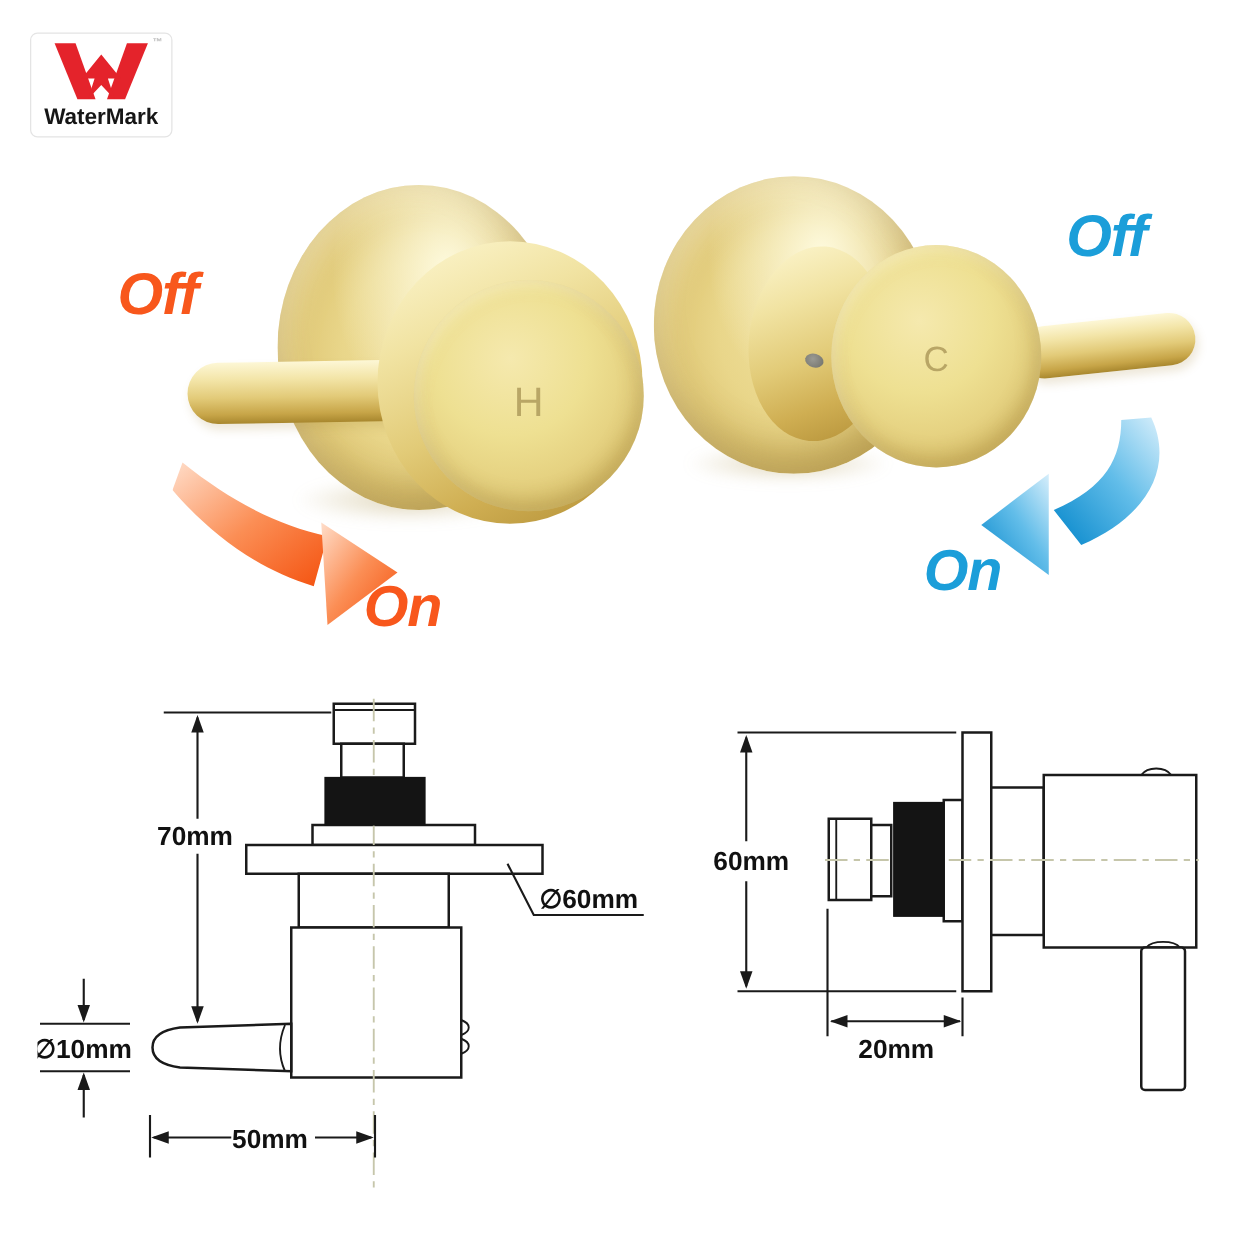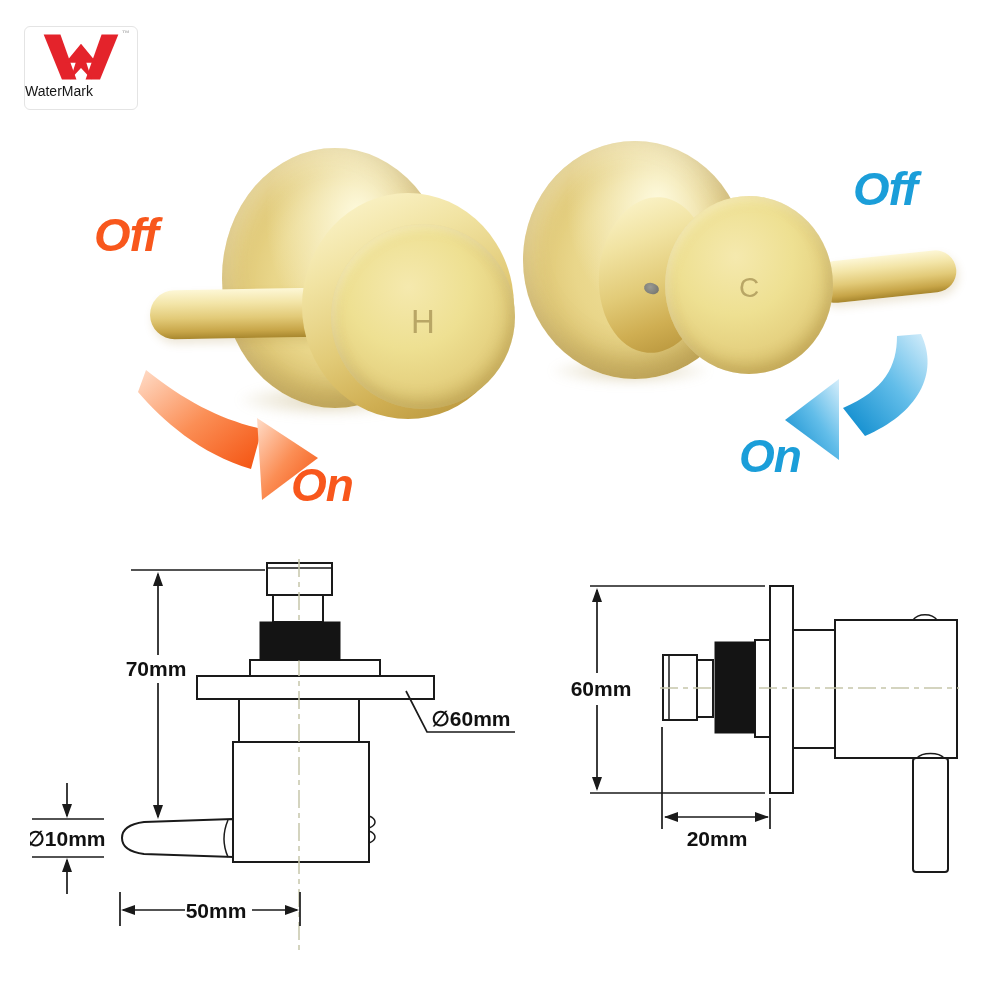--- a/index.html
+++ b/index.html
@@ -5,22 +5,22 @@
   html,body { margin:0; padding:0; background:#fff; }
   .canvas {
     position:relative; width:1000px; height:1000px; background:#ffffff;
     overflow:hidden; font-family:"Liberation Sans", sans-serif;
   }
   
   .wm-box { position:absolute; left:24px; top:26px; width:112px; height:82px;
     background:#fff; border:1px solid #e4e4e4; border-radius:6px; }
   .wm-w { position:absolute; left:17px; top:6px; width:78px; height:48px; }
   .wm-tm { position:absolute; right:7px; top:2px; font-size:8px; color:#b8b8b8; font-weight:700; }
-  .wm-name { position:absolute; left:0; right:0; top:56px; 
-    font-size:14px; font-weight:400; color:#161616; letter-spacing:0; }
+  .wm-name { position:absolute; left:0; right:0; top:56px; text-align:center;
+    font-size:18px; font-weight:700; color:#161616; letter-spacing:0; }
   
   .vshadow { position:absolute; border-radius:50%;
     background:radial-gradient(ellipse, rgba(168,142,66,.38), rgba(168,142,66,0) 70%);
     filter:blur(5px); }
   .flange { position:absolute; border-radius:50%;
     background:
       radial-gradient(ellipse at 60% 26%, rgba(255,252,226,.95) 0%, rgba(255,250,214,0) 48%),
       radial-gradient(ellipse at 50% 52%, #f0e09c 0%, #e9d68a 38%, #dfc775 62%, #cdab4e 83%, #b08d33 98%);
     box-shadow: inset -8px -16px 30px rgba(125,95,25,.38), inset 6px 10px 22px rgba(255,252,225,.55); }
   .capbody { position:absolute; border-radius:50%;

